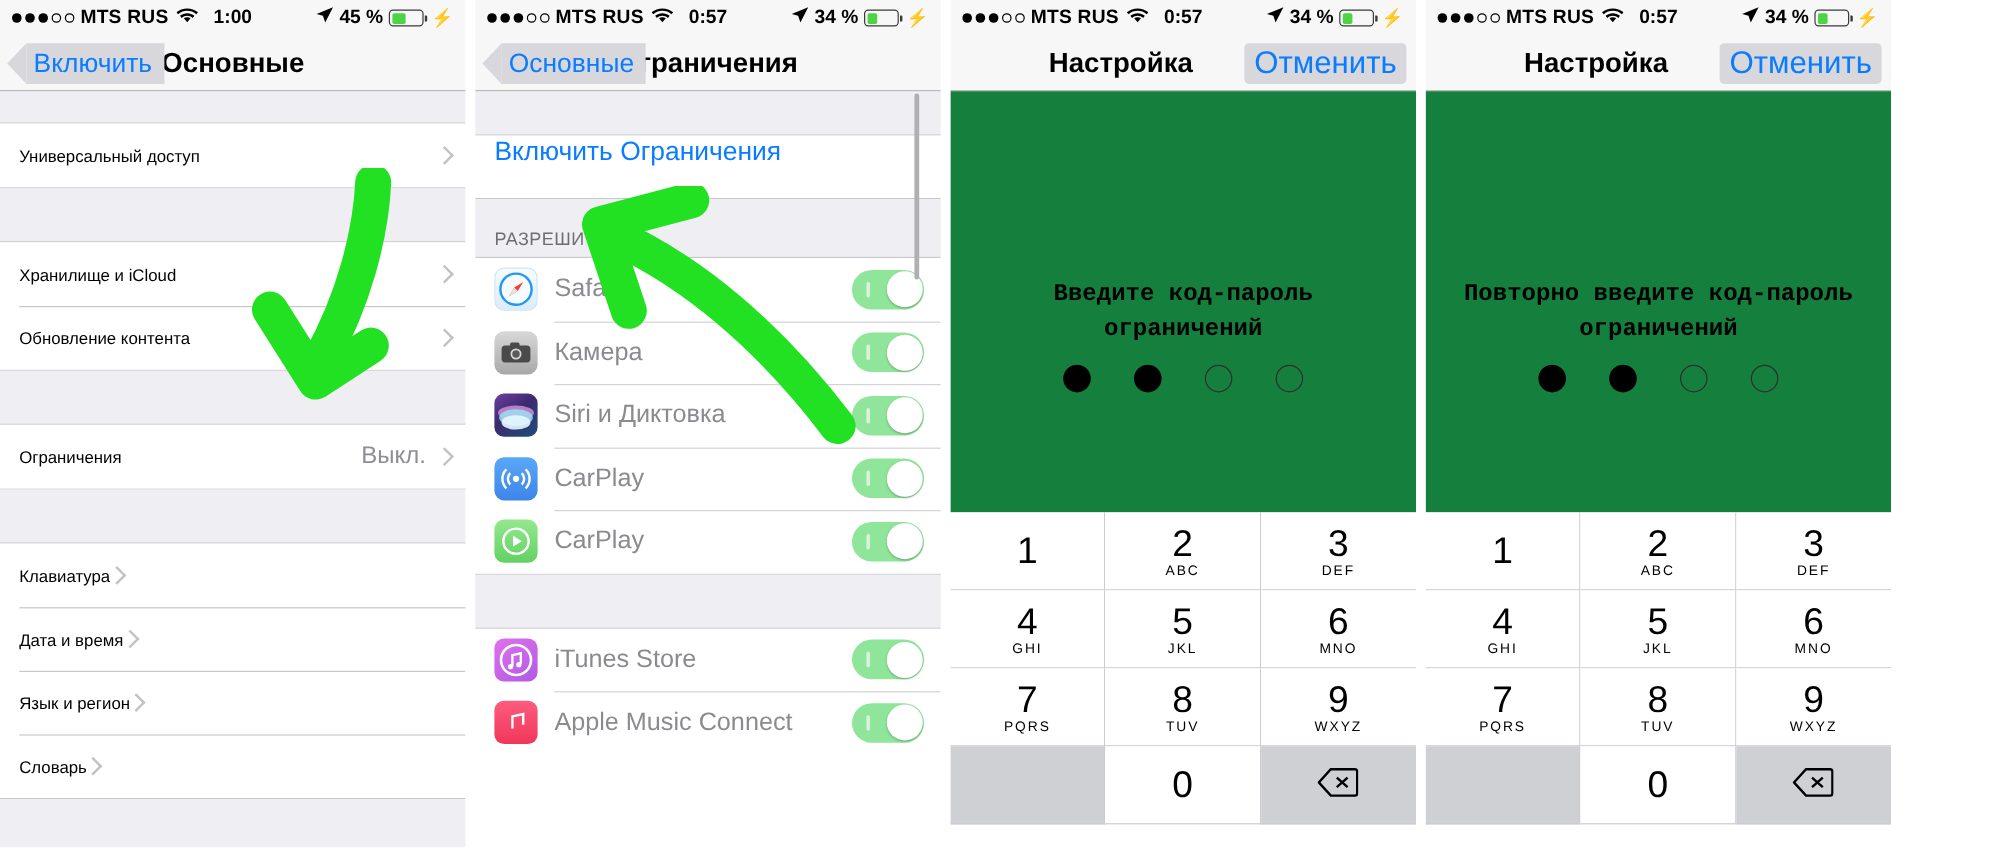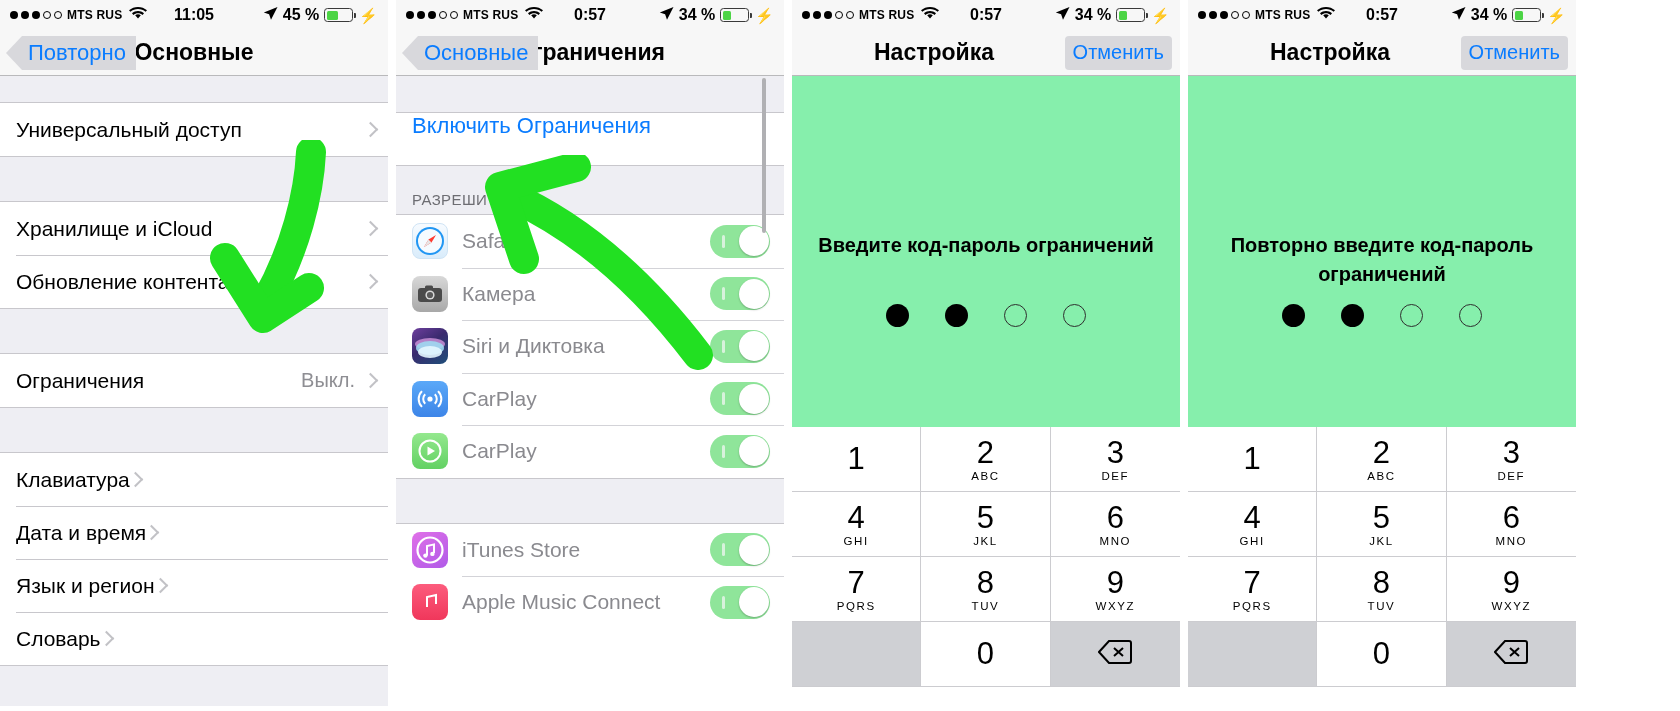--- a/index.html
+++ b/index.html
@@ -35,21 +35,21 @@
     padding: 0 10px;
     font-size: 17px;
     font-weight: bold;
     color: #000;
     position: relative;
   }
   .sb-left { display: flex; align-items: center; gap: 5px; }
   .dots { display: flex; align-items: center; gap: 3px; }
   .dot { width: 8px; height: 8px; border-radius: 50%; background: #000; }
   .dot.hollow { background: transparent; border: 1.3px solid #000; width: 8px; height: 8px; }
-  .carrier { font-size: 12px; font-weight: bold; letter-spacing: .2px; }
+  .carrier { font-size: 16px; font-weight: bold; letter-spacing: .2px; }
   .wifi { margin-left: 2px; }
   .sb-center {
     position: absolute; left: 0; right: 0; text-align: center;
     font-size: 16px; font-weight: bold; pointer-events: none;
   }
   .sb-right {
     margin-left: auto; display: flex; align-items: center; gap: 5px;
     font-size: 16px; font-weight: bold; z-index: 2;
   }
   .batt {
@@ -91,40 +91,40 @@
   .back-btn::before {
     content: ""; position: absolute; left: -16px; top: 0;
     width: 0; height: 0;
     border-top: 17px solid transparent;
     border-bottom: 17px solid transparent;
     border-right: 16px solid #d8d8dc;
   }
   .nav-right-btn {
     margin-left: auto; z-index: 2;
     background: #d8d8dc; color: #0a7cff;
-    font-size: 20px; height: 34px;
+    font-size: 26px; height: 34px;
     display: inline-flex; align-items: center;
     padding: 0 8px; border-radius: 4px;
   }
   .navbar.title-right .nav-title { left: auto; right: 186px; width: auto; text-align: center; }
 
   
   .list { background: #fff; }
   .spacer { background: #eeeef3; }
   .row {
     height: 53px;
     background: #fff;
     display: flex; align-items: center;
     padding-left: 16px; padding-right: 12px;
     position: relative;
   }
   .row + .row::before {
     content:""; position:absolute; left:16px; right:0; top:0; height:1px; background:#c8c7cc;
   }
-  .row-label { font-size: 21px; color: #000; font-weight: 500; }
+  .row-label { font-size: 14px; color: #000; font-weight: 500; }
   .row-value { margin-left: auto; font-size: 20px; color: #8e8e93; margin-right: 10px; }
   .chev {
     width: 11px; height: 11px;
     border-right: 2.6px solid #c2c2c6;
     border-top: 2.6px solid #c2c2c6;
     transform: rotate(45deg);
     flex: 0 0 auto;
   }
   .sep-line { height:1px; background:#c8c7cc; }
 
@@ -166,21 +166,21 @@
   .toggle .bar {
     position:absolute; left:12px; top:10px; width:2.5px; height:13px;
     background:#d8f2dc; border-radius:2px;
   }
   .scrollbar {
     position:absolute; right:18px; top:78px; width:4px; height:155px;
     background:#b0b0b3; border-radius:2px;
   }
 
   
-  .pc-body { background:#86efac; height:351px; position:relative; }
+  .pc-body { background:#15803d; height:351px; position:relative;font-family:Liberation Mono, monospace; }
   .pc-prompt {
     position:absolute; left:0; right:0; top:155px;
     text-align:center; font-size:20px; font-weight:bold; color:#000;
     line-height:29px; padding: 0 18px;
   }
   .pc-dots { position:absolute; left:0; right:0; top:228px; display:flex; justify-content:center; gap:36px; }
   .pc-dot { width:23px; height:23px; border-radius:50%; }
   .pc-dot.filled { background:#000; }
   .pc-dot.empty { border:1.8px solid #2e2e2e; }
 
@@ -216,37 +216,37 @@
             <i class="dot hollow"></i>
             <i class="dot hollow"></i>
         </span>
         <span class="carrier">MTS RUS</span>
         <span class="wifi">
           <svg width="18" height="14" viewBox="0 0 18 14">
               <path d="M9 12.6 6.2 9.3c1.6-1.3 4-1.3 5.6 0zM9 7.2c-1.7 0-3.3.6-4.6 1.7L3 7.2C4.7 5.8 6.8 5 9 5s4.3.8 6 2.2L13.6 8.9C12.3 7.8 10.7 7.2 9 7.2zM9 3c-2.8 0-5.5 1-7.6 2.8L0 4.3C2.5 2.2 5.7 1 9 1s6.5 1.2 9 3.3L16.6 5.8C14.5 4 11.8 3 9 3z" fill="#000"></path>
             </svg>
         </span>
       </div>
-      <div class="sb-center">11:05</div>
+      <div class="sb-center">1:00</div>
       <div class="sb-right">
         <span>
           <svg width="15" height="15" viewBox="0 0 15 15">
               <path d="M14.5 1 .8 6.6l5.3 1.6 1.9 5.6z" fill="#000"></path>
             </svg>
         </span>
         <span>45 %</span>
         <span class="batt">
             <i style="width:45%"></i>
           </span>
         <span class="bolt">⚡</span>
       </div>
     </div>
 
     <div class="navbar">
-      <div class="back-btn">Повторно</div>
+      <div class="back-btn">Включить</div>
       <div class="nav-title">Основные</div>
     </div>
 
     <div class="list">
       <div class="spacer" style="height:26px"></div>
       <div class="sep-line"></div>
 
       <div class="row">
         <span class="row-label">Универсальный доступ</span>
         <span class="row-value"></span>

